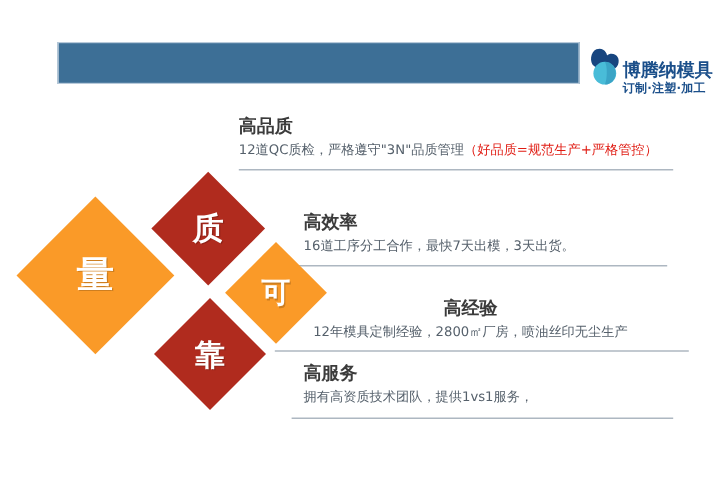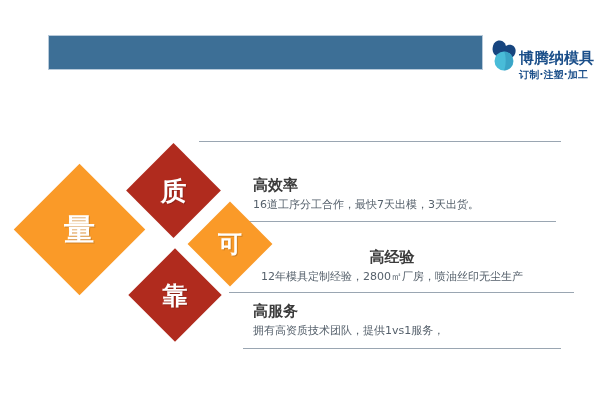--- a/index.html
+++ b/index.html
@@ -217,20 +217,26 @@
   <div class="diamond d-zhi">
     <span>质</span>
   </div>
   <div class="diamond d-ke">
     <span>可</span>
   </div>
   <div class="diamond d-kao">
     <span>靠</span>
   </div>
 
+  <div class="block b-quality">
+    <p class="block-heading">高品质</p>
+    <p class="block-desc">
+      <span>12道QC质检，严格遵守"3N"品质管理</span><span class="accent">（好品质=规范生产+严格管控）</span>
+    </p>
+  </div>
 
   <div class="block b-efficiency">
     <p class="block-heading">高效率</p>
     <p class="block-desc">
       <span>16道工序分工合作，最快7天出模，3天出货。</span>
     </p>
   </div>
 
   <div class="block b-exp">
     <p class="block-heading">高经验</p>

